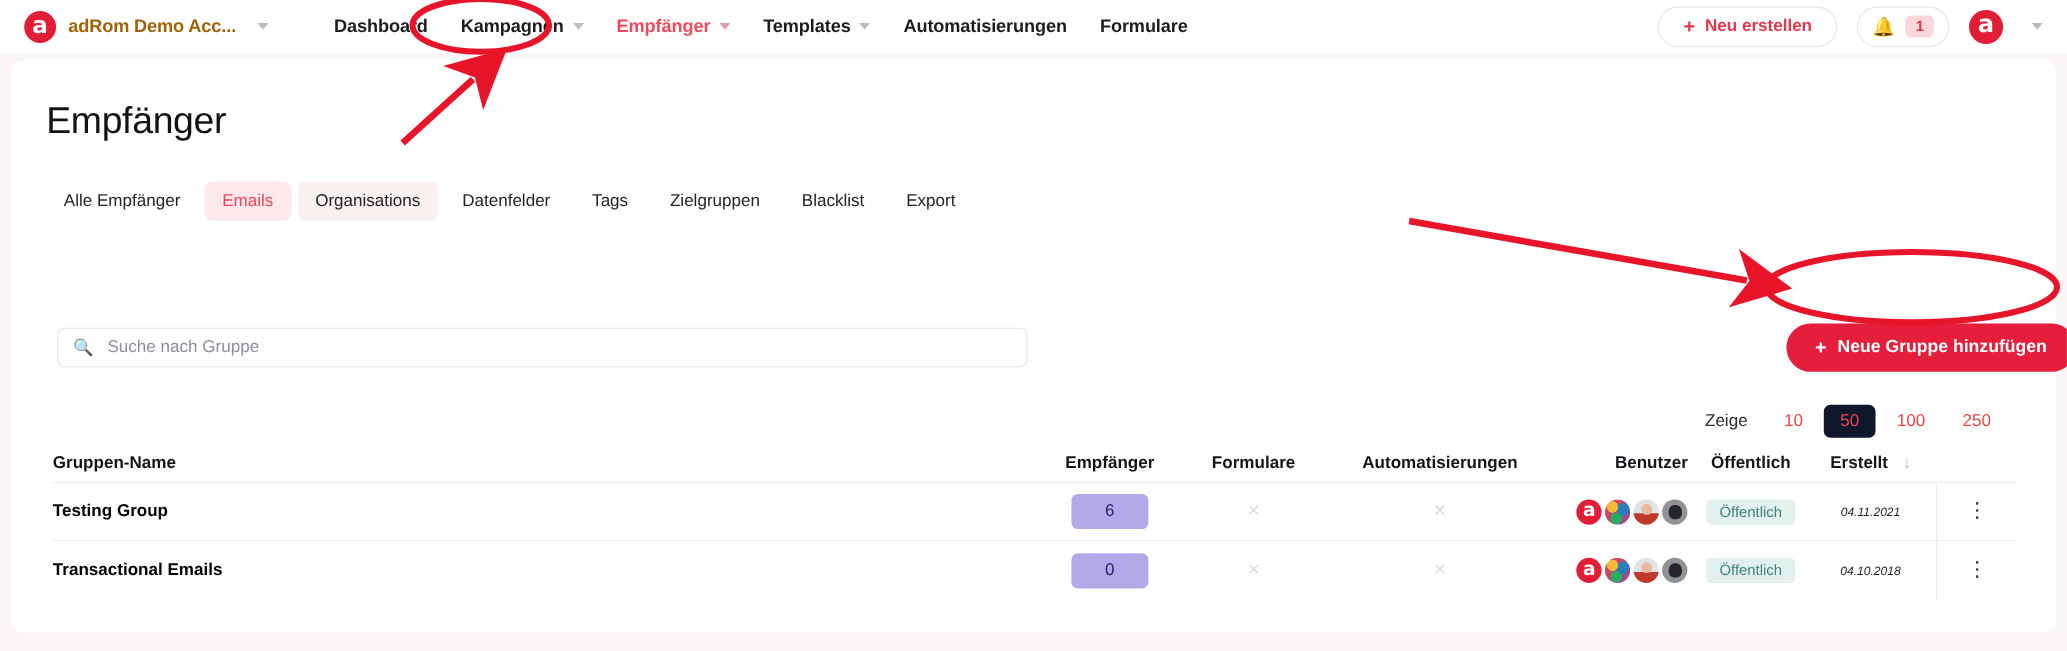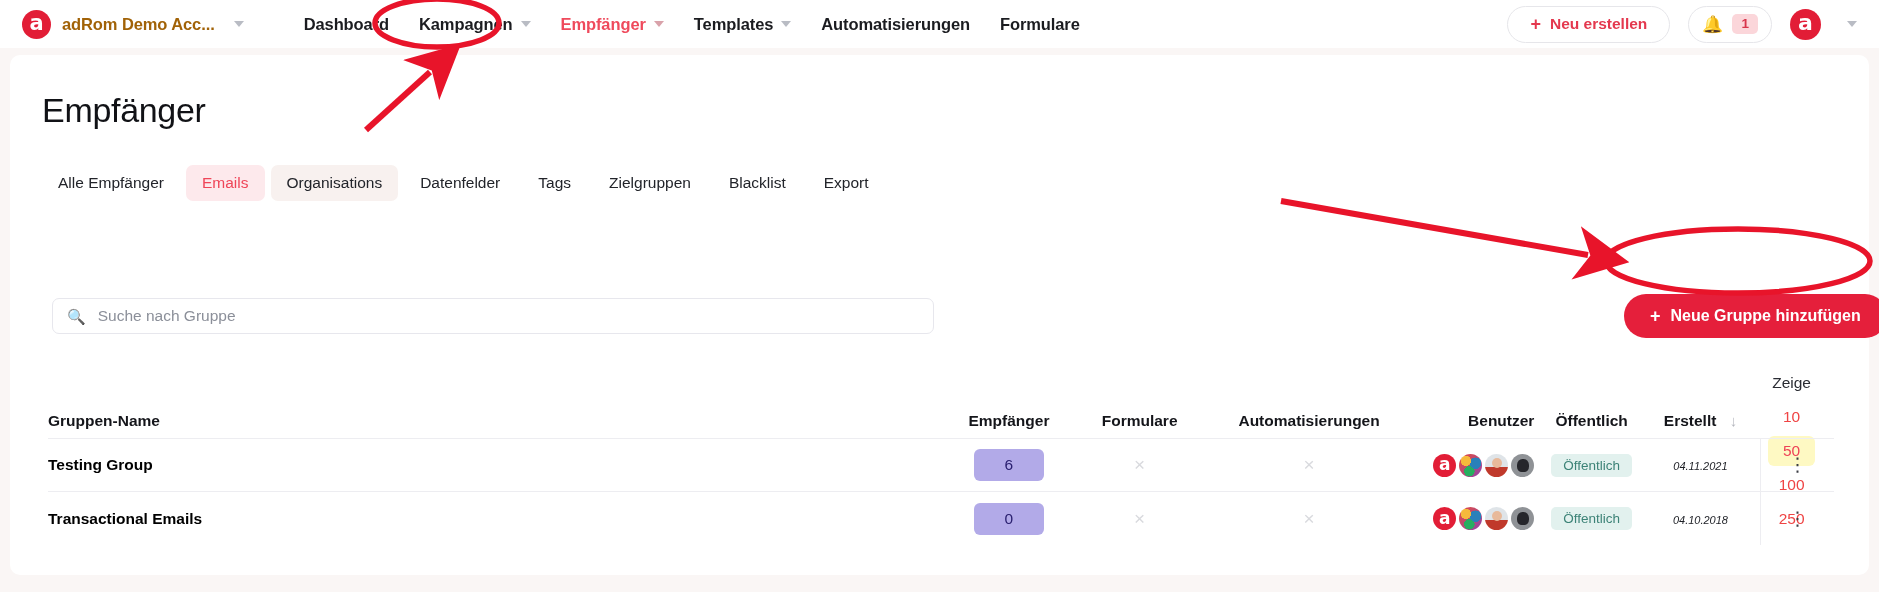--- a/index.html
+++ b/index.html
@@ -119,28 +119,28 @@
     position: absolute; left: 1614px; top: 239px;
     height: 44px; padding: 0 26px; border-radius: 24px;
     background: #e51f3b; color: #fff;
     display: flex; align-items: center; gap: 10px;
     font-size: 16px; font-weight: 600; cursor: pointer;
     white-space: nowrap;
   }
 
   .pager {
     position: absolute; right: 44px; top: 313px;
-    display: flex; align-items: center; gap: 4px; flex-direction: column;
+    display: flex; align-items: center; gap: 4px;
   }
   .pager-label { font-size: 15.5px; color: #2a2c33; padding: 6px 14px; }
   .pg {
     font-size: 15.5px; color: #ef4444; padding: 6px 15px;
     border-radius: 6px; cursor: pointer;
   }
-  .pg.active { background: #fef9c3; color: #ee4357; }
+  .pg.active { background: #0f172a; color: #ee4357; }
 
   
   .table { position: absolute; left: 38px; top: 348px; width: 1786px; }
   .thead {
     display: flex; align-items: center; height: 36px;
     border-bottom: 1px solid #ededf1;
     font-size: 15.5px; font-weight: 700; color: #14151a;
   }
   .trow {
     display: flex; align-items: center; height: 53px;

